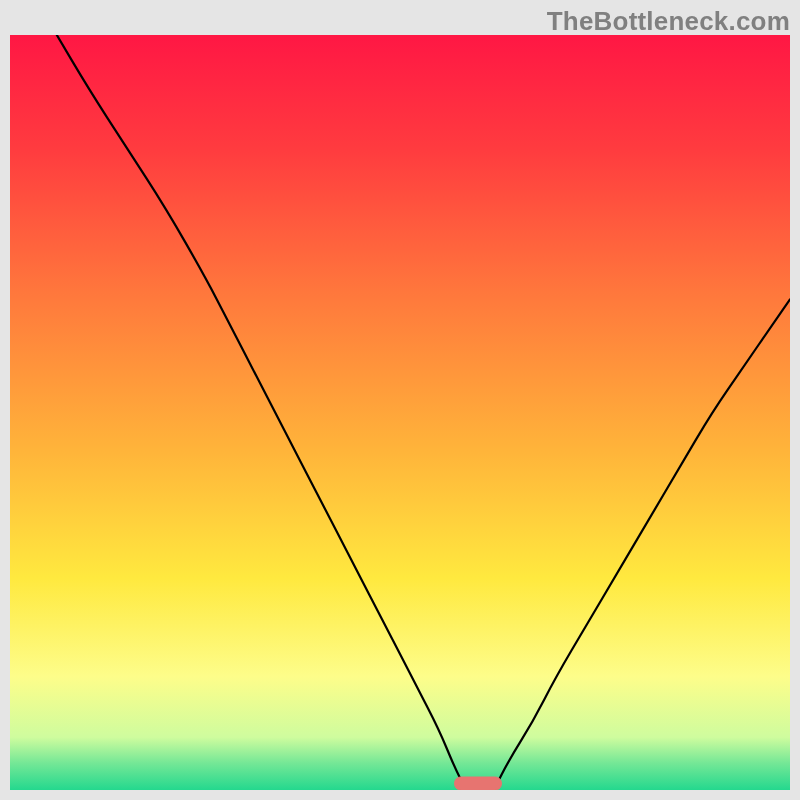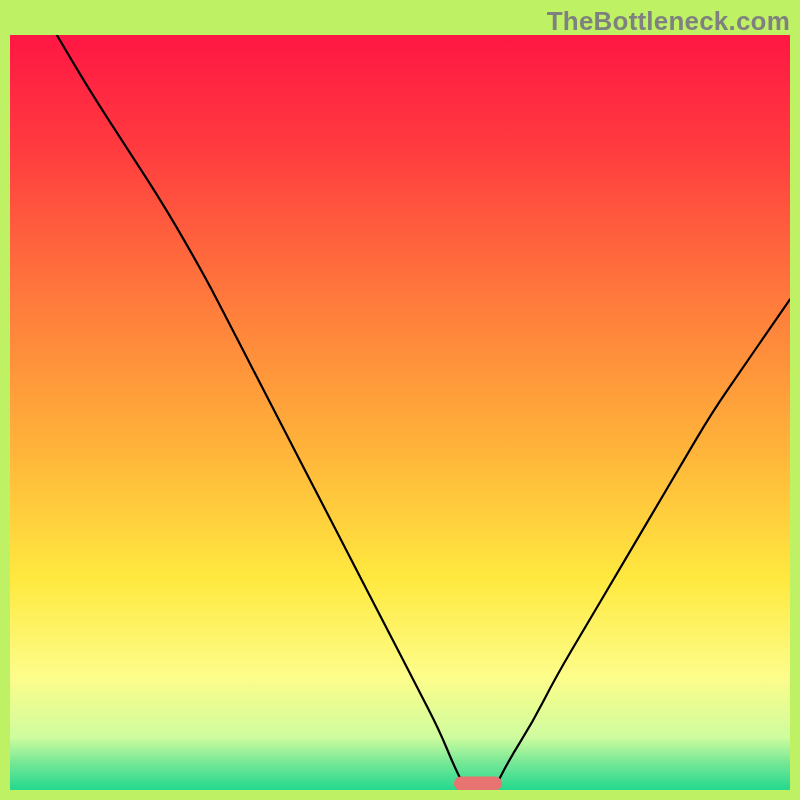--- a/index.html
+++ b/index.html
@@ -8,21 +8,21 @@
     width: 800px;
     height: 800px;
     overflow: hidden;
     background: #ffffff;
     font-family: Arial, Helvetica, sans-serif;
   }
   .wrap {
     position: relative;
     width: 800px;
     height: 800px;
-    background: #bef264;
+    background: #e5e5e5;
   }
   .watermark {
     position: absolute;
     top: 6px;
     right: 10px;
     font-size: 26px;
     font-weight: 600;
     color: #808080;
     letter-spacing: 0.2px;
     user-select: none;

